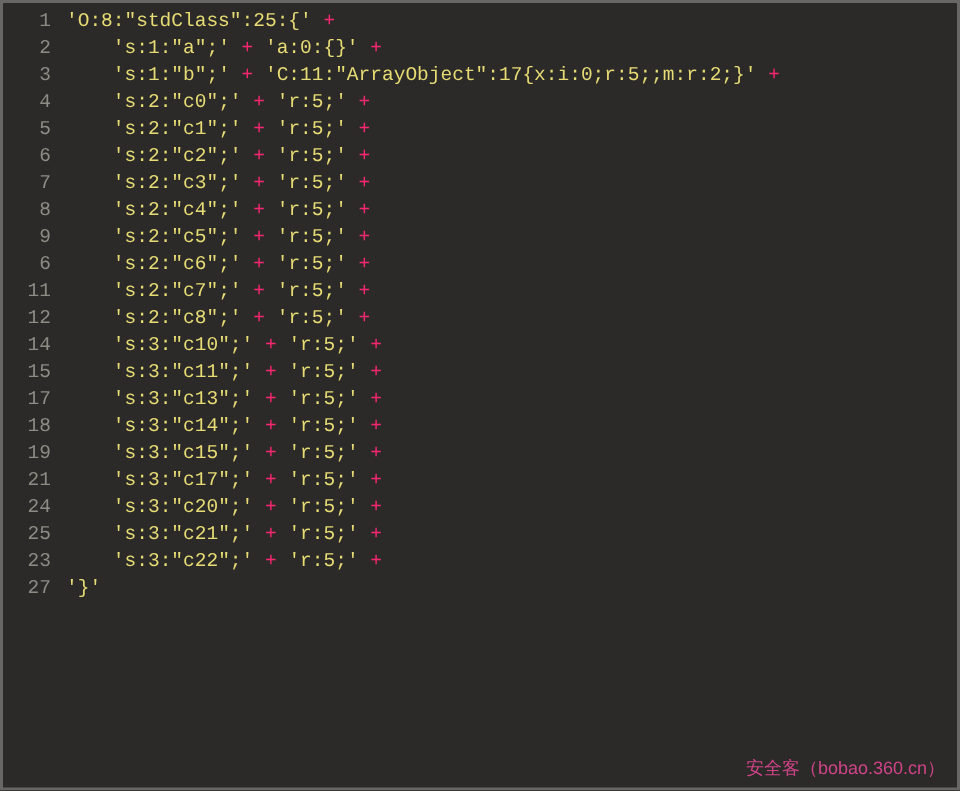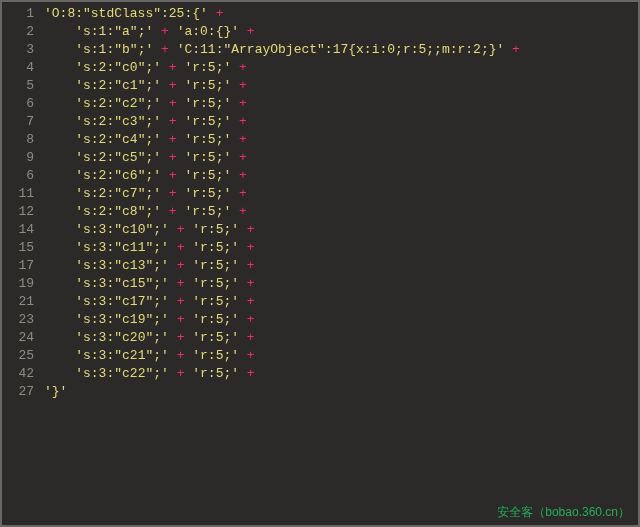--- a/index.html
+++ b/index.html
@@ -38,21 +38,21 @@
   }
   .code {
     flex: 1 1 auto;
   }
   .s  { color: #e6db74; } 
   .op { color: #f92672; } 
   .watermark {
     position: absolute;
     right: 8px;
     bottom: 4px;
-    color: #22c55e;
+    color: #ec4899;
     font-family: "Microsoft YaHei", sans-serif;
     font-size: 12px;
     opacity: 0.85;
   }
 </style>
 </head>
 <body>
 
 <div class="editor">
   <div id="code-body">
@@ -64,22 +64,22 @@
       <div class="line"><span class="gutter">6</span><span class="code"><span>    </span><span class="s">'s:2:"c2";'</span><span class="op"> + </span><span class="s">'r:5;'</span><span class="op"> + </span></span></div>
       <div class="line"><span class="gutter">7</span><span class="code"><span>    </span><span class="s">'s:2:"c3";'</span><span class="op"> + </span><span class="s">'r:5;'</span><span class="op"> + </span></span></div>
       <div class="line"><span class="gutter">8</span><span class="code"><span>    </span><span class="s">'s:2:"c4";'</span><span class="op"> + </span><span class="s">'r:5;'</span><span class="op"> + </span></span></div>
       <div class="line"><span class="gutter">9</span><span class="code"><span>    </span><span class="s">'s:2:"c5";'</span><span class="op"> + </span><span class="s">'r:5;'</span><span class="op"> + </span></span></div>
       <div class="line"><span class="gutter">6</span><span class="code"><span>    </span><span class="s">'s:2:"c6";'</span><span class="op"> + </span><span class="s">'r:5;'</span><span class="op"> + </span></span></div>
       <div class="line"><span class="gutter">11</span><span class="code"><span>    </span><span class="s">'s:2:"c7";'</span><span class="op"> + </span><span class="s">'r:5;'</span><span class="op"> + </span></span></div>
       <div class="line"><span class="gutter">12</span><span class="code"><span>    </span><span class="s">'s:2:"c8";'</span><span class="op"> + </span><span class="s">'r:5;'</span><span class="op"> + </span></span></div>
       <div class="line"><span class="gutter">14</span><span class="code"><span>    </span><span class="s">'s:3:"c10";'</span><span class="op"> + </span><span class="s">'r:5;'</span><span class="op"> + </span></span></div>
       <div class="line"><span class="gutter">15</span><span class="code"><span>    </span><span class="s">'s:3:"c11";'</span><span class="op"> + </span><span class="s">'r:5;'</span><span class="op"> + </span></span></div>
       <div class="line"><span class="gutter">17</span><span class="code"><span>    </span><span class="s">'s:3:"c13";'</span><span class="op"> + </span><span class="s">'r:5;'</span><span class="op"> + </span></span></div>
+      <div class="line"><span class="gutter">18</span><span class="code"><span>    </span><span class="s">'s:3:"c14";'</span><span class="op"> + </span><span class="s">'r:5;'</span><span class="op"> + </span></span></div>
       <div class="line"><span class="gutter">19</span><span class="code"><span>    </span><span class="s">'s:3:"c15";'</span><span class="op"> + </span><span class="s">'r:5;'</span><span class="op"> + </span></span></div>
       <div class="line"><span class="gutter">21</span><span class="code"><span>    </span><span class="s">'s:3:"c17";'</span><span class="op"> + </span><span class="s">'r:5;'</span><span class="op"> + </span></span></div>
-      <div class="line"><span class="gutter">23</span><span class="code"><span>    </span><span class="s">'s:3:"c19";'</span><span class="op"> + </span><span class="s">'r:5;'</span><span class="op"> + </span></span></div>
       <div class="line"><span class="gutter">24</span><span class="code"><span>    </span><span class="s">'s:3:"c20";'</span><span class="op"> + </span><span class="s">'r:5;'</span><span class="op"> + </span></span></div>
       <div class="line"><span class="gutter">25</span><span class="code"><span>    </span><span class="s">'s:3:"c21";'</span><span class="op"> + </span><span class="s">'r:5;'</span><span class="op"> + </span></span></div>
-      <div class="line"><span class="gutter">42</span><span class="code"><span>    </span><span class="s">'s:3:"c22";'</span><span class="op"> + </span><span class="s">'r:5;'</span><span class="op"> + </span></span></div>
+      <div class="line"><span class="gutter">23</span><span class="code"><span>    </span><span class="s">'s:3:"c22";'</span><span class="op"> + </span><span class="s">'r:5;'</span><span class="op"> + </span></span></div>
       <div class="line"><span class="gutter">27</span><span class="code"><span></span><span class="s">'}'</span></span></div>
     </div>
   <div class="watermark">安全客（bobao.360.cn）</div>
 </div>
 
 </body></html>

